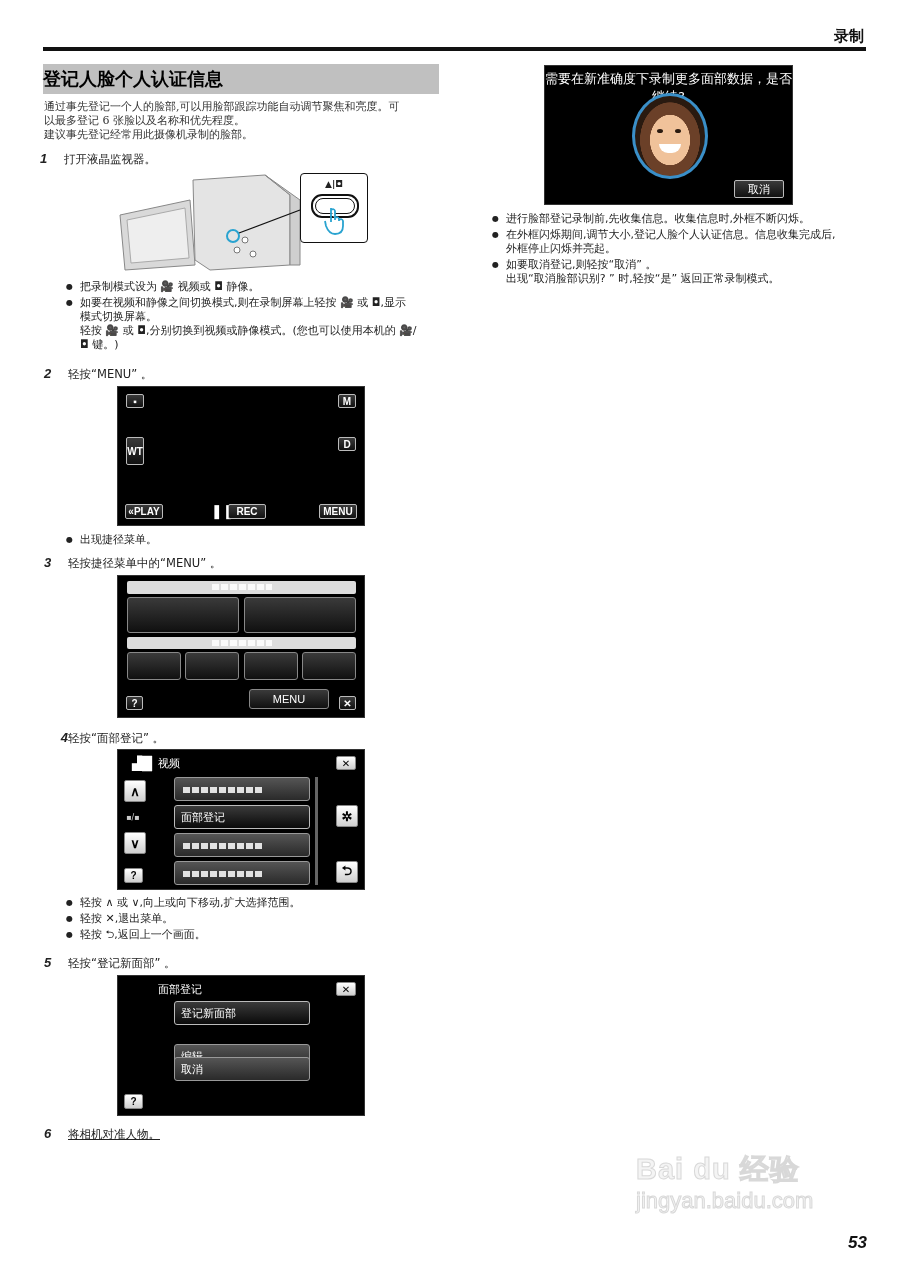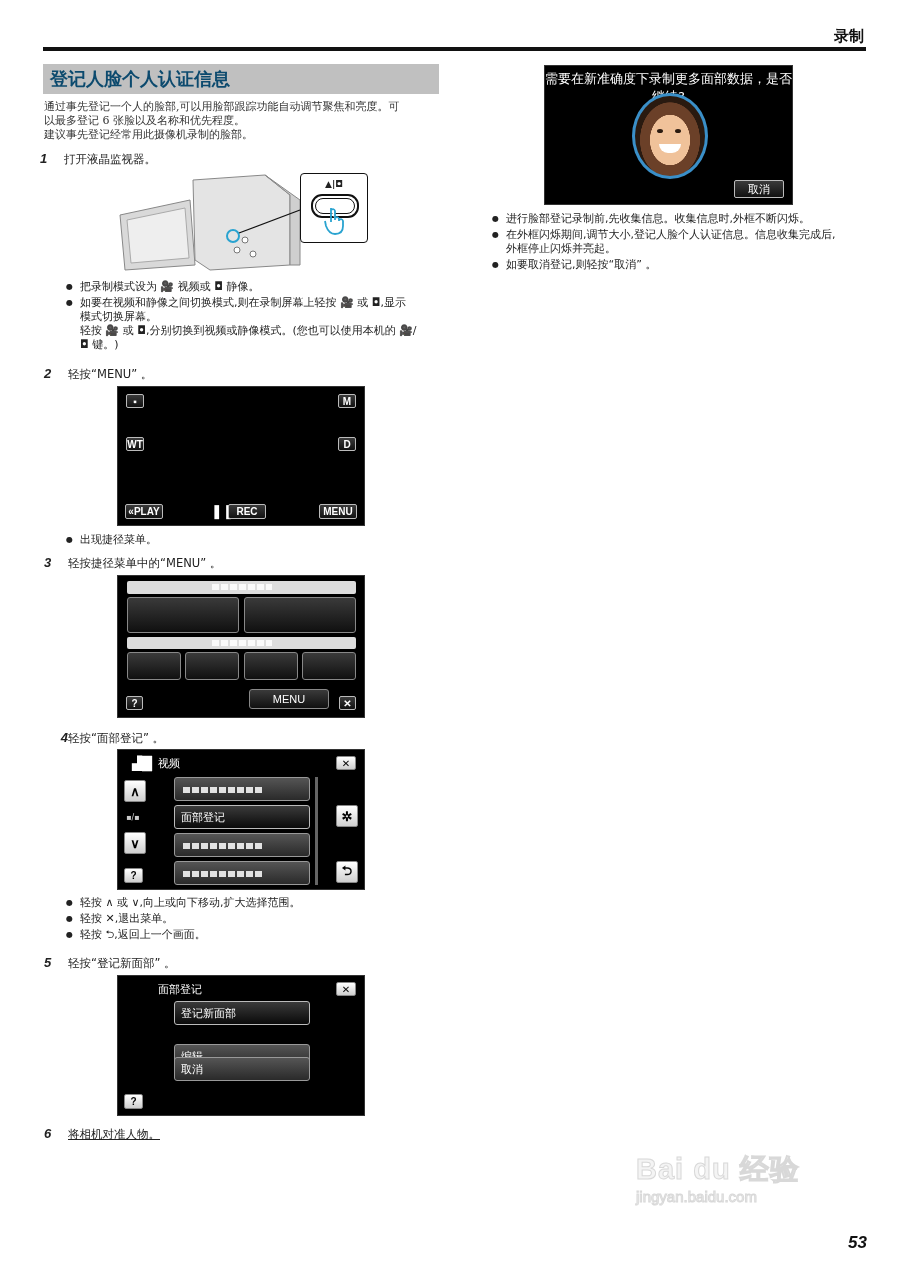--- a/index.html
+++ b/index.html
@@ -2,21 +2,21 @@
 <html><head>
 <meta charset="utf-8">
 <style>
   html, body { margin:0; padding:0; background:#fff; }
   body { width:905px; height:1280px; position:relative; overflow:hidden;
          font-family:"DejaVu Sans","Liberation Sans",sans-serif; color:#222; }
   .abs { position:absolute; }
   .header-label { right:41px; top:27px; font-size:15px; font-weight:bold; color:#111; }
   .header-rule { left:43px; top:47px; width:823px; height:4px; background:#111; }
   .section-title { left:43px; top:64px; width:396px; height:30px; background:#c0c0c0;
-         font-size:18px; font-weight:bold; line-height:30px; padding-left:7px; box-sizing:border-box; color:#0c4a6e; }
+         font-size:18px; font-weight:bold; line-height:30px; box-sizing:border-box; color:#000000; }
   .intro { left:44px; top:100px; width:400px; font-size:11px; line-height:14px; color:#333; font-family:"DejaVu Serif","Liberation Serif",serif; }
   .step { font-size:11.5px; line-height:14px; color:#222; }
   .step .num { display:inline-block; width:24px; font-weight:bold; font-style:italic; font-size:13px; font-family:"Liberation Sans",sans-serif; }
   .bullets { font-size:11px; line-height:14px; color:#222; list-style:none; margin:0; padding:0; }
   .bullets li { position:relative; padding-left:14px; margin-bottom:2px; }
   .bullets li::before { content:"●"; position:absolute; left:0; top:0; font-size:8px; }
   .bullets .sub { display:block; }
   .screen { background:#000; border:1px solid #333; box-sizing:border-box; }
   .btn { position:absolute; border:1px solid #bbb; border-radius:2px; background:linear-gradient(#3a3a3a,#111);
          color:#fff; font-family:"Liberation Sans",sans-serif; font-weight:bold; font-size:10px;
@@ -79,21 +79,21 @@
     <span class="sub">◘ 键。)</span>
   </li>
 </ul>
 
 <div class="abs step" style="left:44px;top:367px;">
   <span class="num">2</span><span>轻按“MENU” 。</span>
 </div>
 <div class="abs screen" style="left:117px;top:386px;width:248px;height:140px;">
   <div class="btn" style="left:8px;top:7px;width:18px;height:14px;">▪</div>
   <div class="btn" style="right:8px;top:7px;width:18px;height:14px;">M</div>
-  <div class="btn" style="left:8px;top:50px;width:18px;height:14px;">WT</div>
+  <div class="btn" style="left:8px;top:50px;width:18px;height:28px;">WT</div>
   <div class="btn" style="right:8px;top:50px;width:18px;height:14px;">D</div>
   <div class="btn" style="left:7px;top:117px;width:38px;height:15px;">«PLAY</div>
   <div style="position:absolute;left:93px;top:116px;color:#fff;font-size:14px;font-weight:bold;">❚❚</div>
   <div class="btn" style="left:110px;top:117px;width:38px;height:15px;">REC</div>
   <div class="btn" style="right:7px;top:117px;width:38px;height:15px;">MENU</div>
 </div>
 <ul class="abs bullets" style="left:66px;top:533px;width:300px;">
   <li><span>出现捷径菜单。</span></li>
 </ul>
 
@@ -175,21 +175,22 @@
   <div class="btn" style="right:8px;top:114px;width:50px;height:18px;font-weight:normal;font-size:11px;">取消</div>
 </div>
 <ul class="abs bullets" style="left:492px;top:212px;width:380px;">
   <li><span>进行脸部登记录制前,先收集信息。收集信息时,外框不断闪烁。</span></li>
   <li>
     <span class="sub">在外框闪烁期间,调节大小,登记人脸个人认证信息。信息收集完成后,</span>
     <span class="sub">外框停止闪烁并亮起。</span>
   </li>
   <li>
     <span class="sub">如要取消登记,则轻按“取消” 。</span>
+    <span class="sub">出现“取消脸部识别? ” 时,轻按“是” 返回正常录制模式。</span>
   </li>
 </ul>
 
 <div class="abs watermark">
   <div style="font-size:29px;font-weight:bold;letter-spacing:1px;-webkit-text-stroke:1px #d8d8d8;color:#f4f4f4;">Bai du 经验</div>
-  <div style="font-size:15px;-webkit-text-stroke:1px #d8d8d8;color:#f4f4f4;margin-top:-2px;">jingyan.baidu.com</div>
+  <div style="font-size:22px;-webkit-text-stroke:1px #d8d8d8;color:#f4f4f4;margin-top:-2px;">jingyan.baidu.com</div>
 </div>
 
 <div class="abs page-num">53</div>
 
 </body></html>

